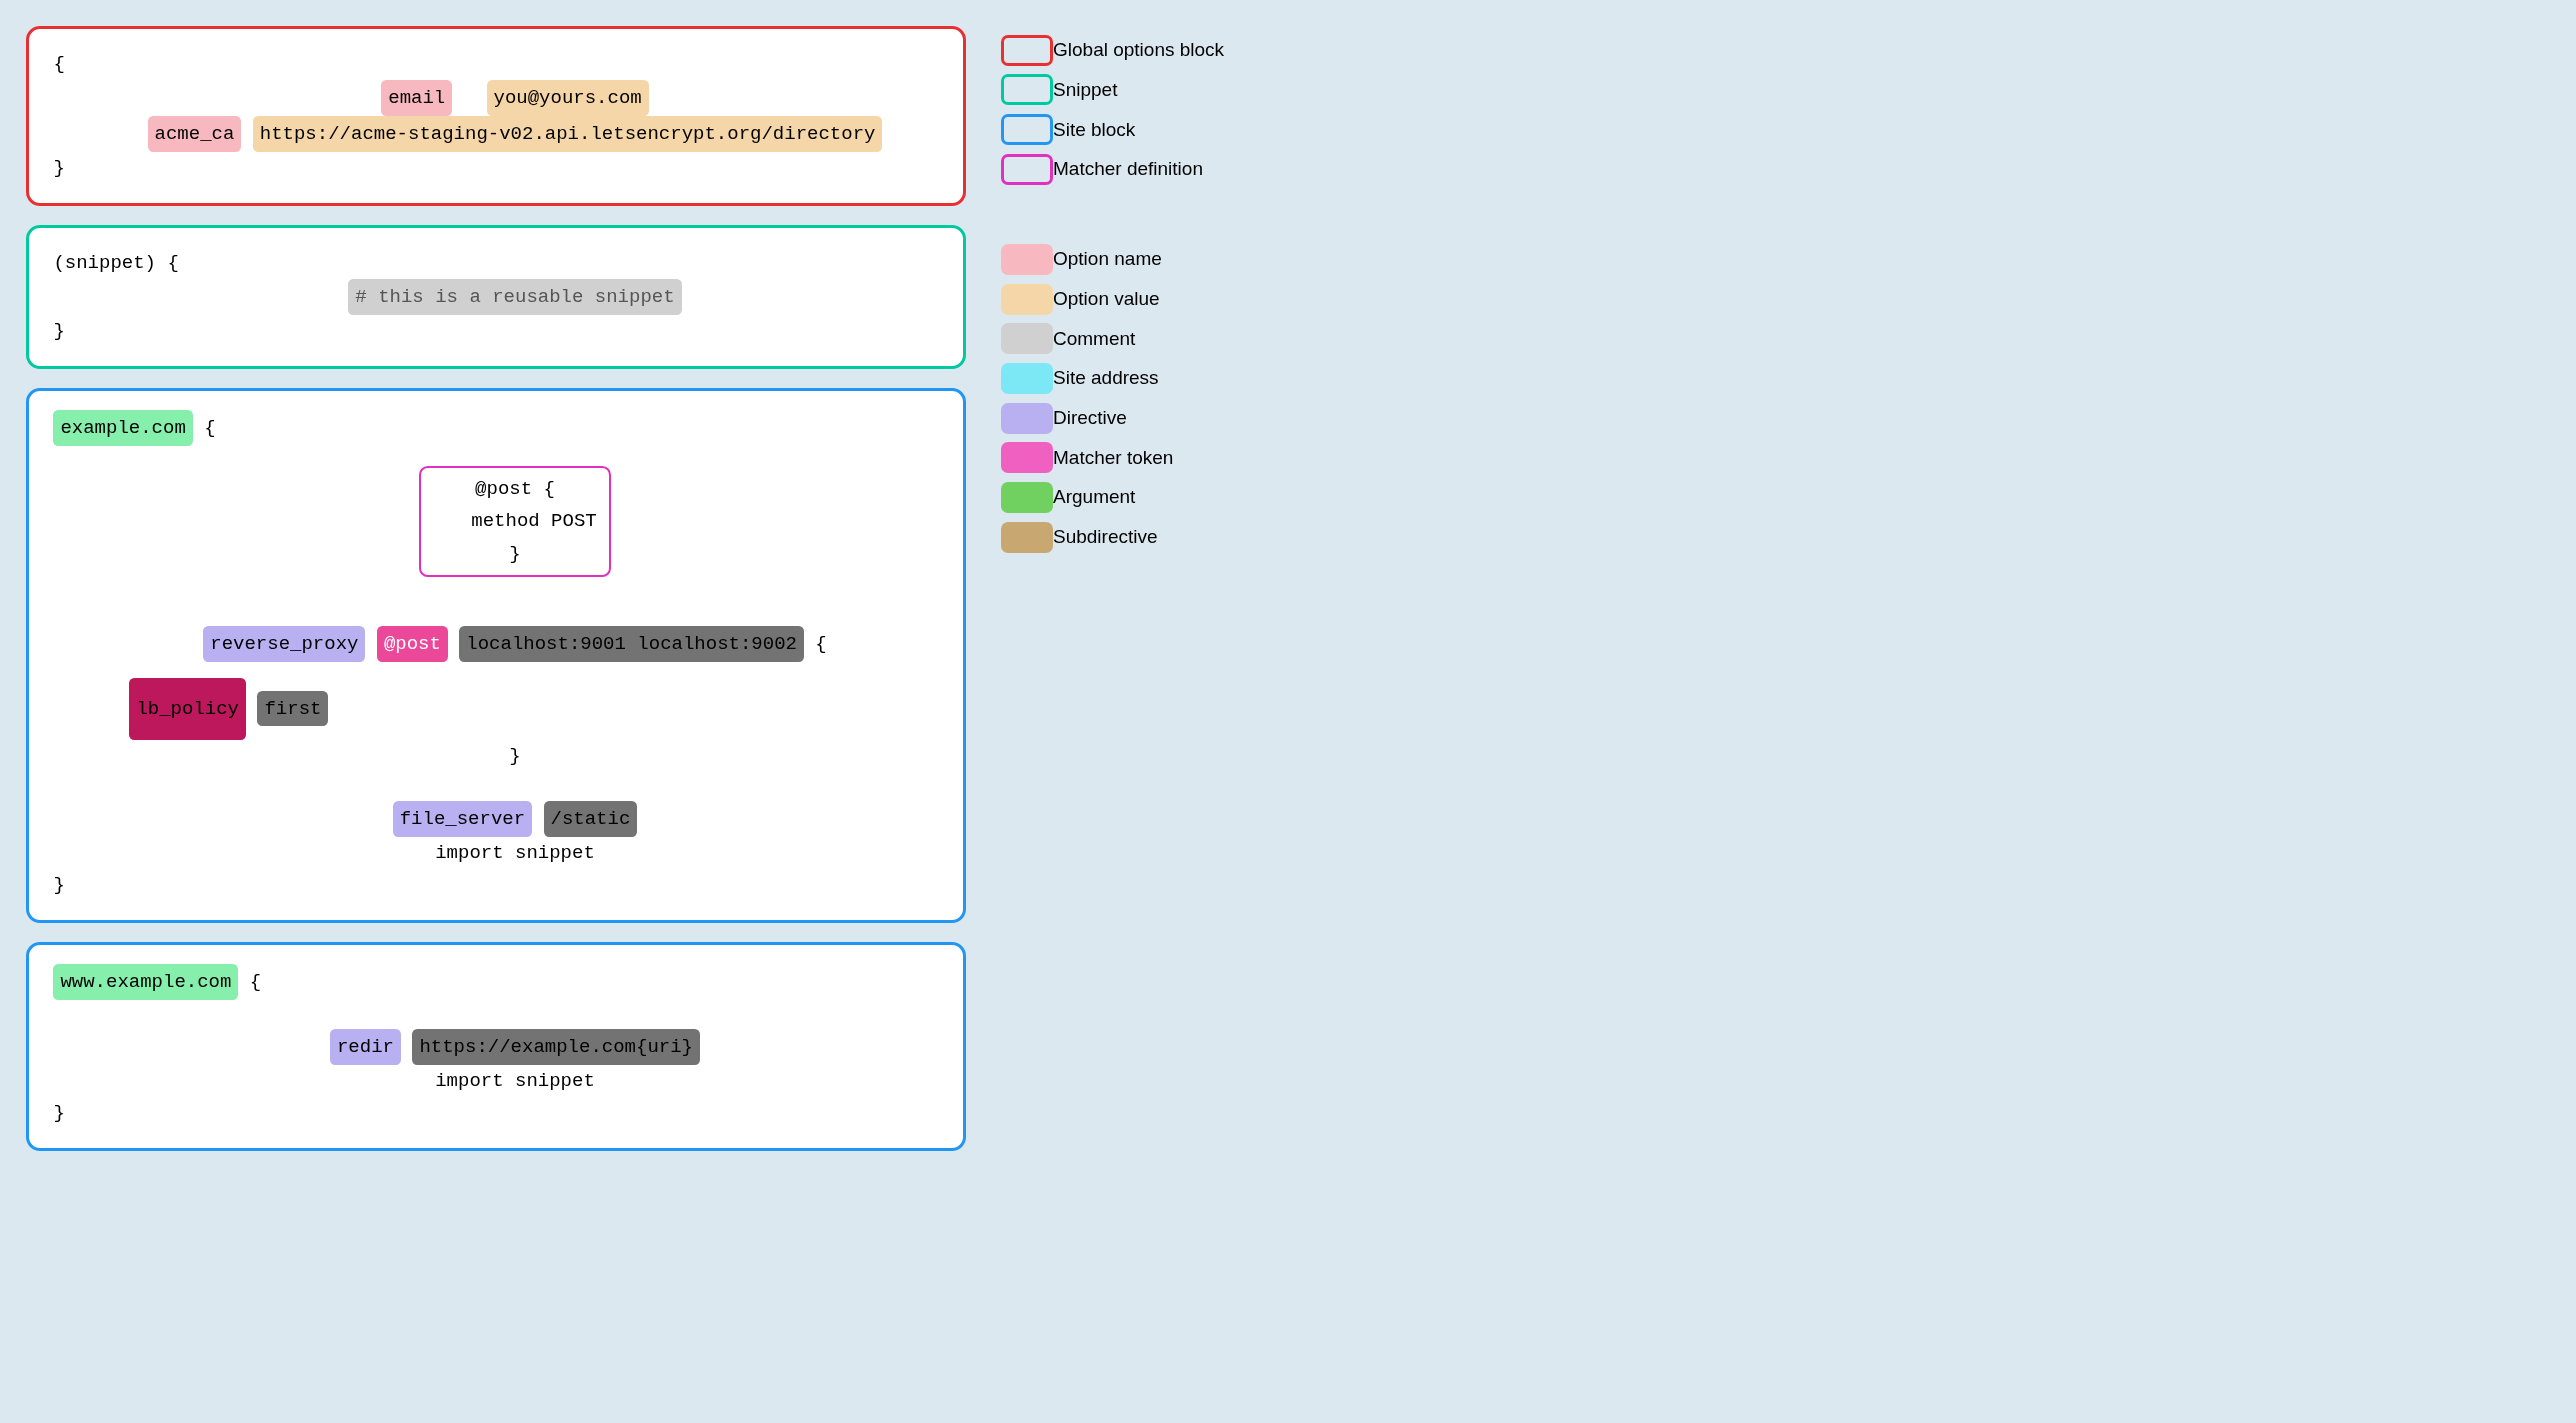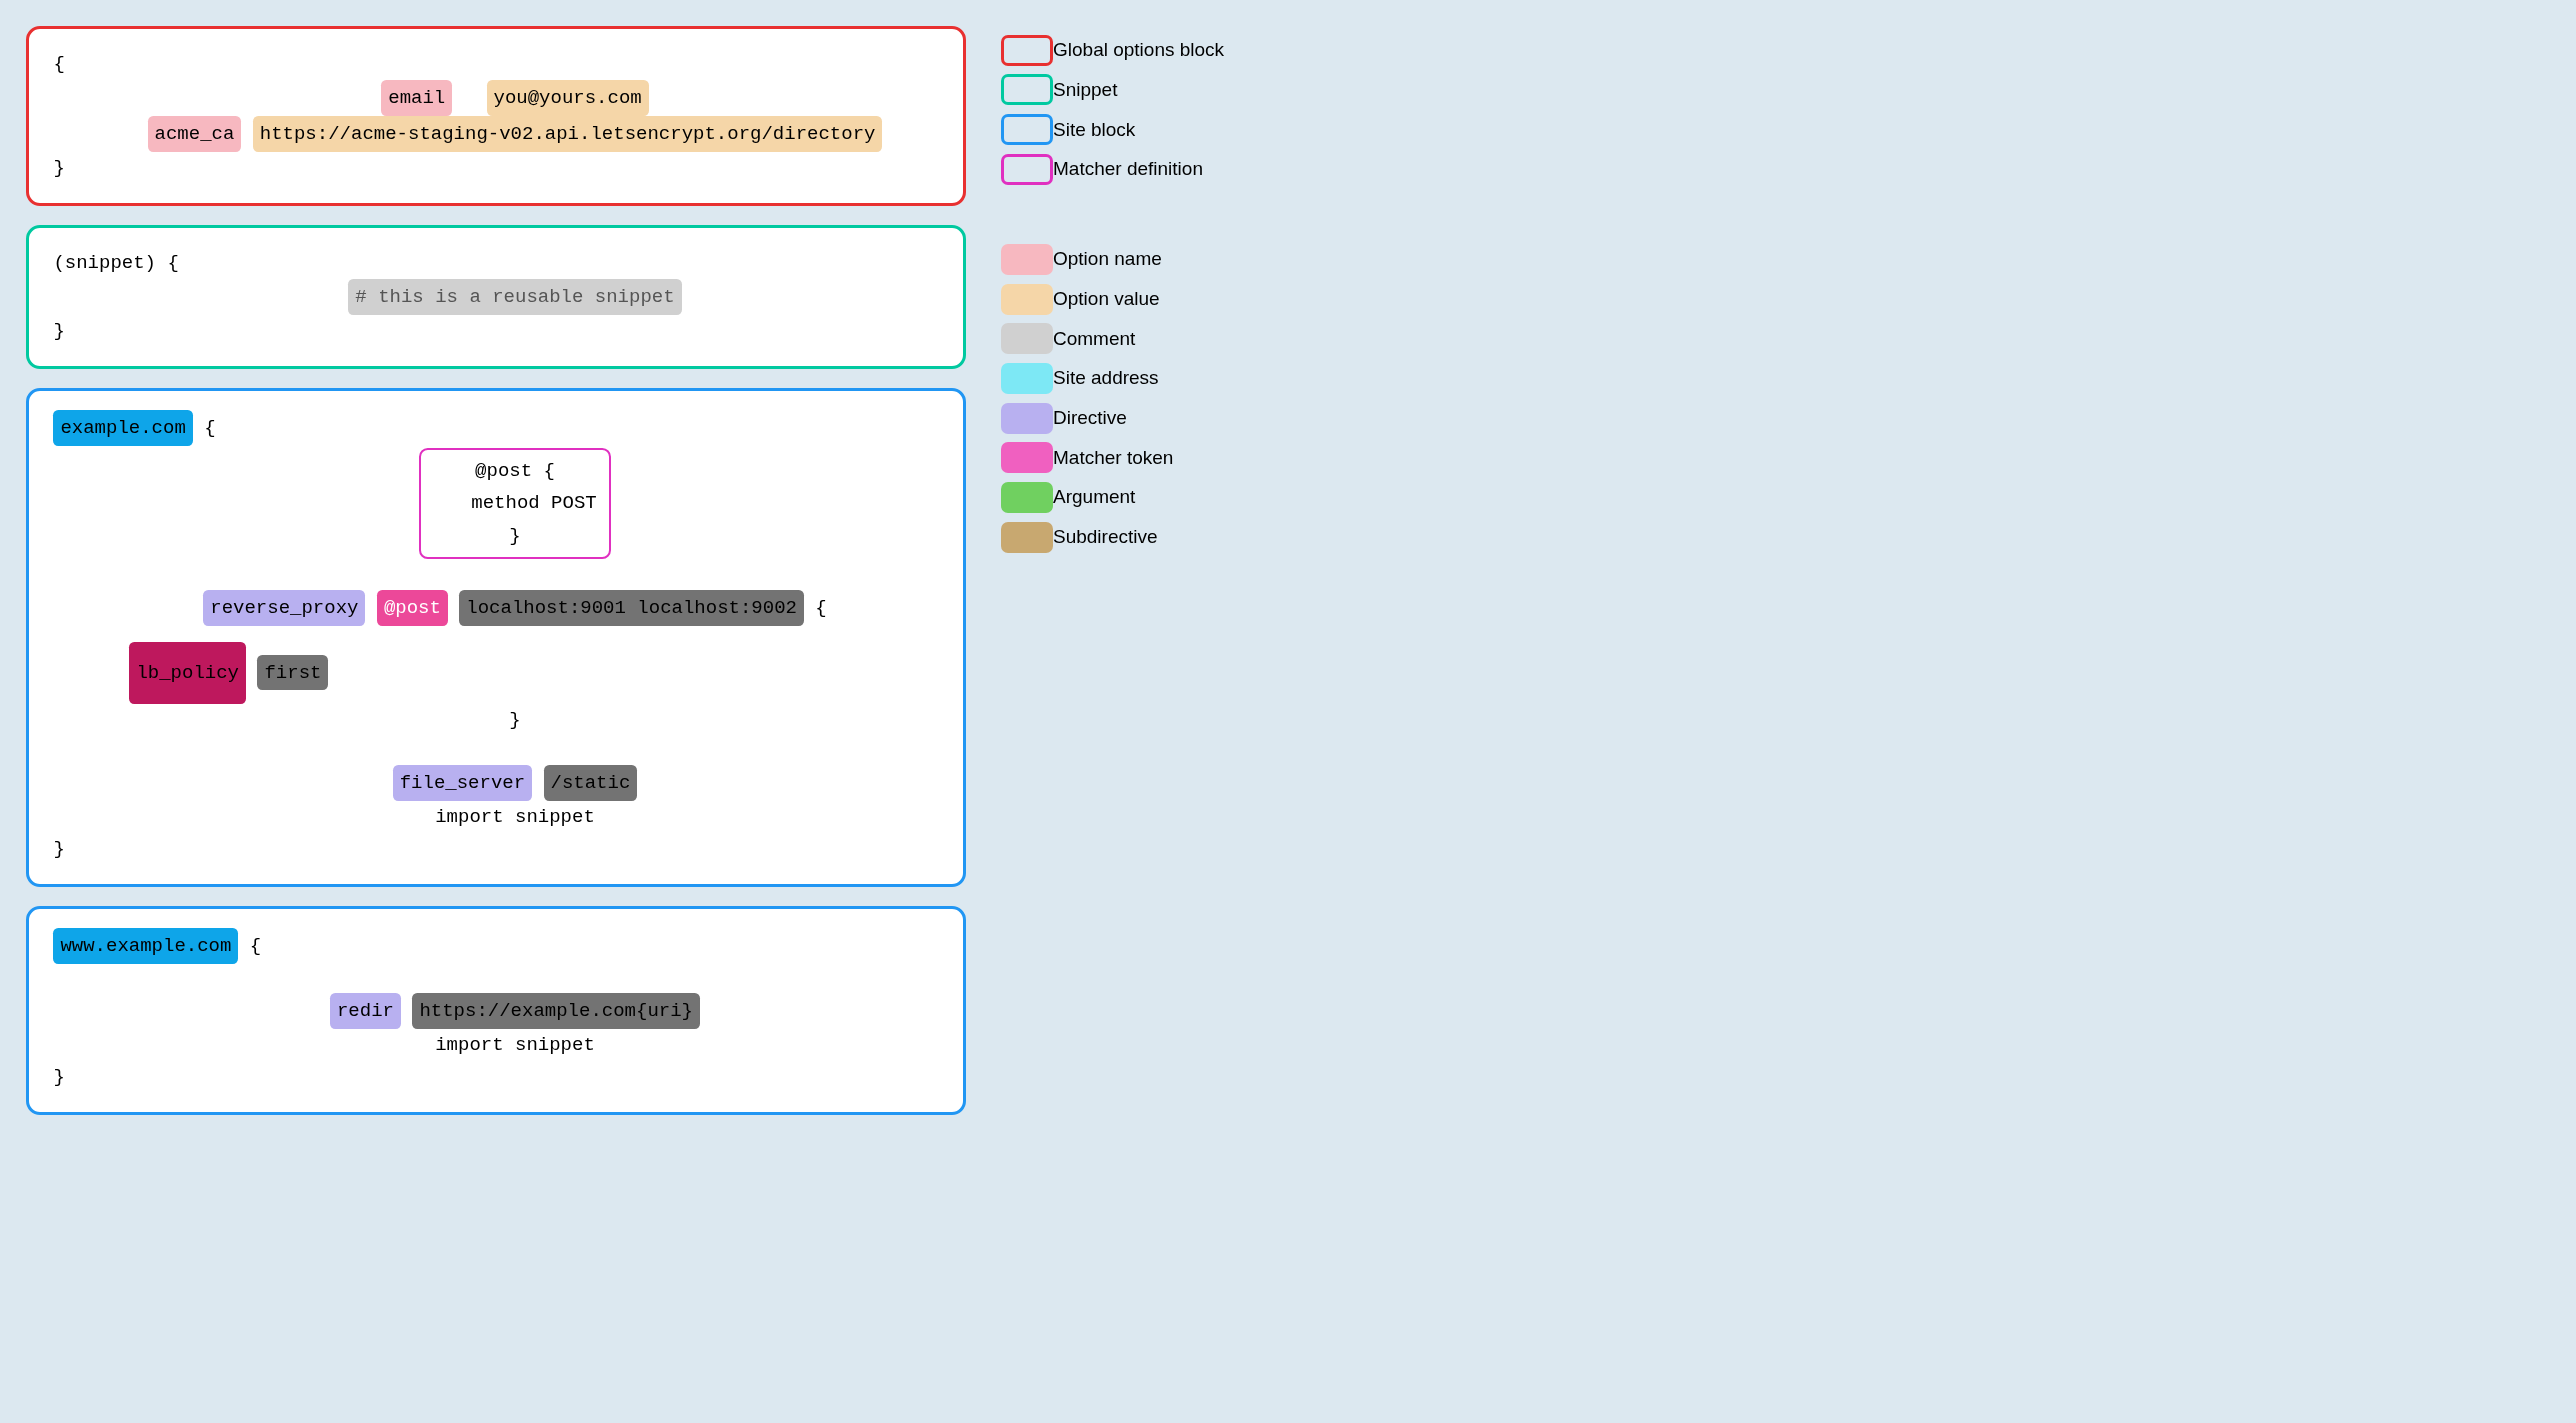--- a/index.html
+++ b/index.html
@@ -70,21 +70,21 @@
 
     .token-comment {
       background: #d0d0d0;
       border-radius: 5.2px;
       padding: 1.7px 7px;
       display: inline-block;
       color: #555;
     }
 
     .token-site-address {
-      background: #0ea5e9;
+      background: #86efac;
       border-radius: 5.2px;
       padding: 1.7px 7px;
       display: inline-block;
       text-align: right;
     }
 
     .token-directive {
       background: #b8b0f0;
       border-radius: 5.2px;
       padding: 1.7px 7px;
@@ -113,21 +113,21 @@
       padding: 15px 7px;
       display: inline-block;
     }
 
     
     .matcher-box {
       display: inline-block;
       border: 2.6px solid #e030c0;
       border-radius: 8.7px;
       padding: 5.2px 12.2px;
-      margin: 2px 0;
+      margin: 20px 0;
     }
 
     
     .legend-section {
       margin-bottom: 24.4px;
     }
 
     .legend-item {
       display: flex;
       align-items: center;

